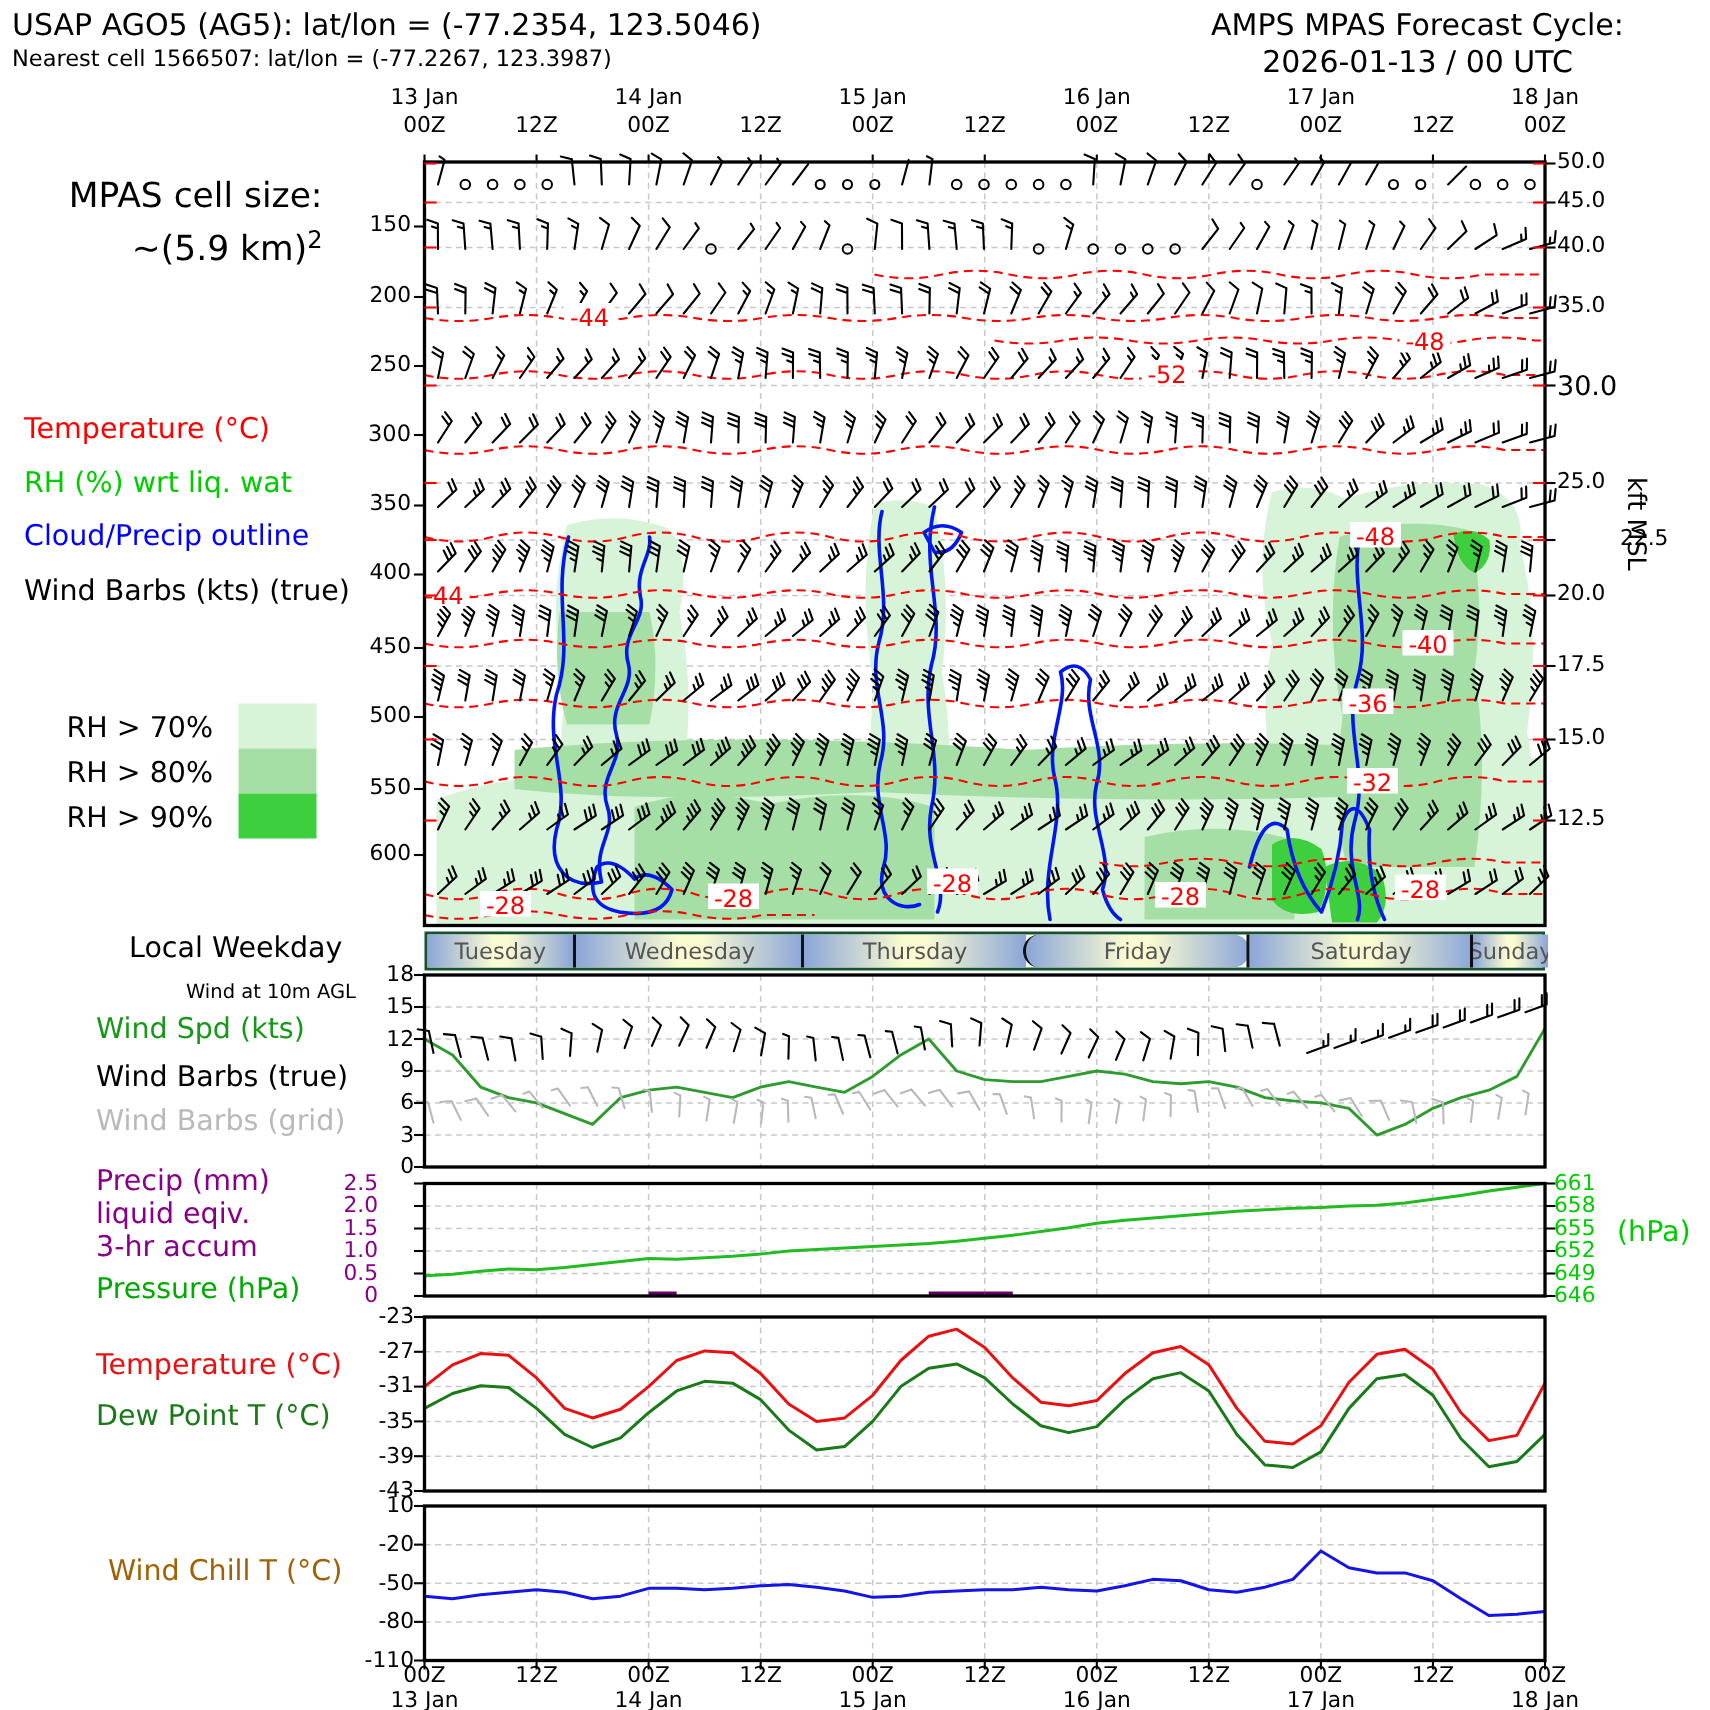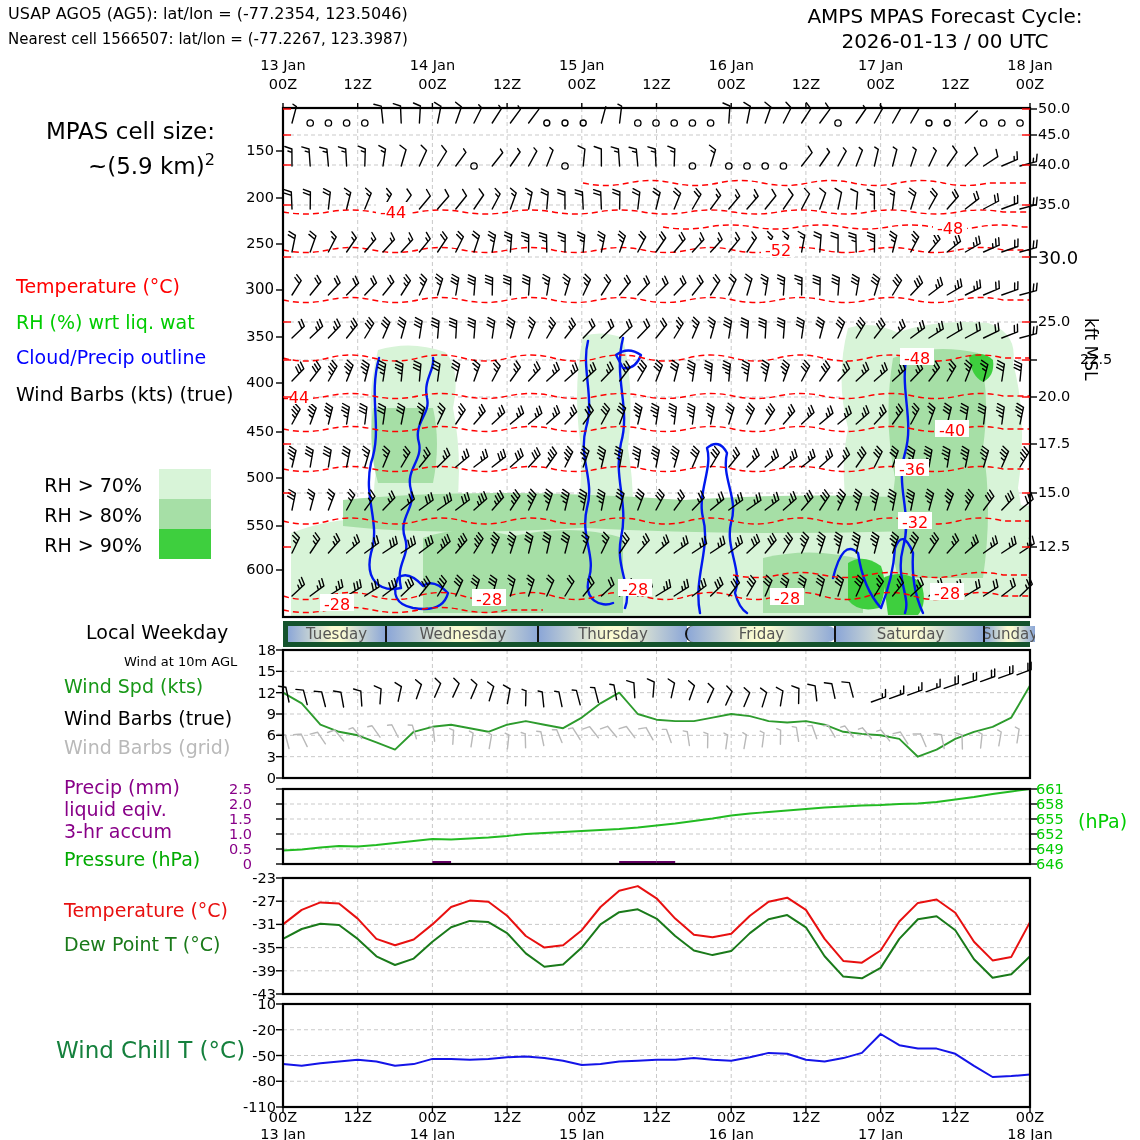--- a/index.html
+++ b/index.html
@@ -6,27 +6,27 @@
   body{width:1140px;height:1140px;position:relative;overflow:hidden;
        font-family:"DejaVu Sans","Liberation Sans",sans-serif;color:#000}
   .lbl{position:absolute;white-space:nowrap;line-height:1.15}
   .r{text-align:right}
   .c{text-align:center}
   svg{position:absolute;overflow:visible}
   .swatch{position:absolute;width:52px;height:30px}
   .dayblock{position:absolute;top:0;height:100%;display:flex;align-items:center;justify-content:center;
             color:#555;font-size:15px;overflow:hidden}
   .dayblock+.dayblock{border-left:2px solid #111}
-  #weekday-band{position:absolute;left:283px;top:621px;width:747px;height:26px;border:5px solid #14532d;box-sizing:border-box}
+  #weekday-band{position:absolute;left:283px;top:621px;width:747px;height:26px;border:2px solid #14532d;box-sizing:border-box}
   sup{font-size:70%}
 </style>
 </head>
 <body>
 
-<div class="lbl" style="left:8px;top:5px;font-size:16px">USAP AGO5 (AG5): lat/lon = (-77.2354, 123.5046)</div>
+<div class="lbl" style="left:8px;top:5px;font-size:20px">USAP AGO5 (AG5): lat/lon = (-77.2354, 123.5046)</div>
 <div class="lbl" style="left:8px;top:31px;font-size:15px">Nearest cell 1566507: lat/lon = (-77.2267, 123.3987)</div>
 <div class="lbl c" style="left:785px;top:5px;width:320px;font-size:20px">AMPS MPAS Forecast Cycle:</div>
 <div class="lbl c" style="left:785px;top:30px;width:320px;font-size:20px">2026-01-13 / 00 UTC</div>
 
 <div class="lbl r" style="left:10px;top:118px;width:205px;font-size:23px">MPAS cell size:</div>
 <div class="lbl r" style="left:10px;top:151px;width:205px;font-size:23px"><span>~(5.9 km)</span><sup>2</sup></div>
 
 <div class="lbl" style="left:16px;top:276px;font-size:19px;color:#ff0000">Temperature (°C)</div>
 <div class="lbl" style="left:16px;top:312px;font-size:19px;color:#00cc00">RH (%) wrt liq. wat</div>
 <div class="lbl" style="left:16px;top:347px;font-size:19px;color:#0000ff">Cloud/Precip outline</div>
@@ -47,21 +47,21 @@
 <div class="lbl" style="left:64px;top:737px;font-size:19px;color:#b9b9b9">Wind Barbs (grid)</div>
 
 <div class="lbl" style="left:64px;top:777px;font-size:19px;color:#880088">Precip (mm)</div>
 <div class="lbl" style="left:64px;top:799px;font-size:19px;color:#880088">liquid eqiv.</div>
 <div class="lbl" style="left:64px;top:821px;font-size:19px;color:#880088">3-hr accum</div>
 <div class="lbl" style="left:64px;top:849px;font-size:19px;color:#00aa00">Pressure (hPa)</div>
 <div class="lbl" style="left:1078px;top:811px;font-size:19px;color:#00cc00">(hPa)</div>
 
 <div class="lbl" style="left:64px;top:900px;font-size:19px;color:#e81010">Temperature (°C)</div>
 <div class="lbl" style="left:64px;top:934px;font-size:19px;color:#1a7a1a">Dew Point T (°C)</div>
-<div class="lbl" style="left:56px;top:1037px;font-size:23px;color:#15803d">Wind Chill T (°C)</div>
+<div class="lbl" style="left:72px;top:1037px;font-size:19px;color:#a16207">Wind Chill T (°C)</div>
 
 <div class="lbl" style="left:1080px;top:318px;font-size:17px;writing-mode:vertical-rl">kft MSL</div>
 
 <div id="weekday-band">
     <div class="dayblock" style="left: 0px; width: 97px; background: linear-gradient(90deg, rgb(139, 166, 215) 0%, rgb(251, 251, 210) 45%, rgb(251, 251, 210) 55%, rgb(139, 166, 215) 100%);">
       <span>Tuesday</span>
     </div>
     <div class="dayblock" style="left: 97px; width: 152px; background: linear-gradient(90deg, rgb(139, 166, 215) 0%, rgb(251, 251, 210) 45%, rgb(251, 251, 210) 55%, rgb(139, 166, 215) 100%);">
       <span>Wednesday</span>
     </div>

